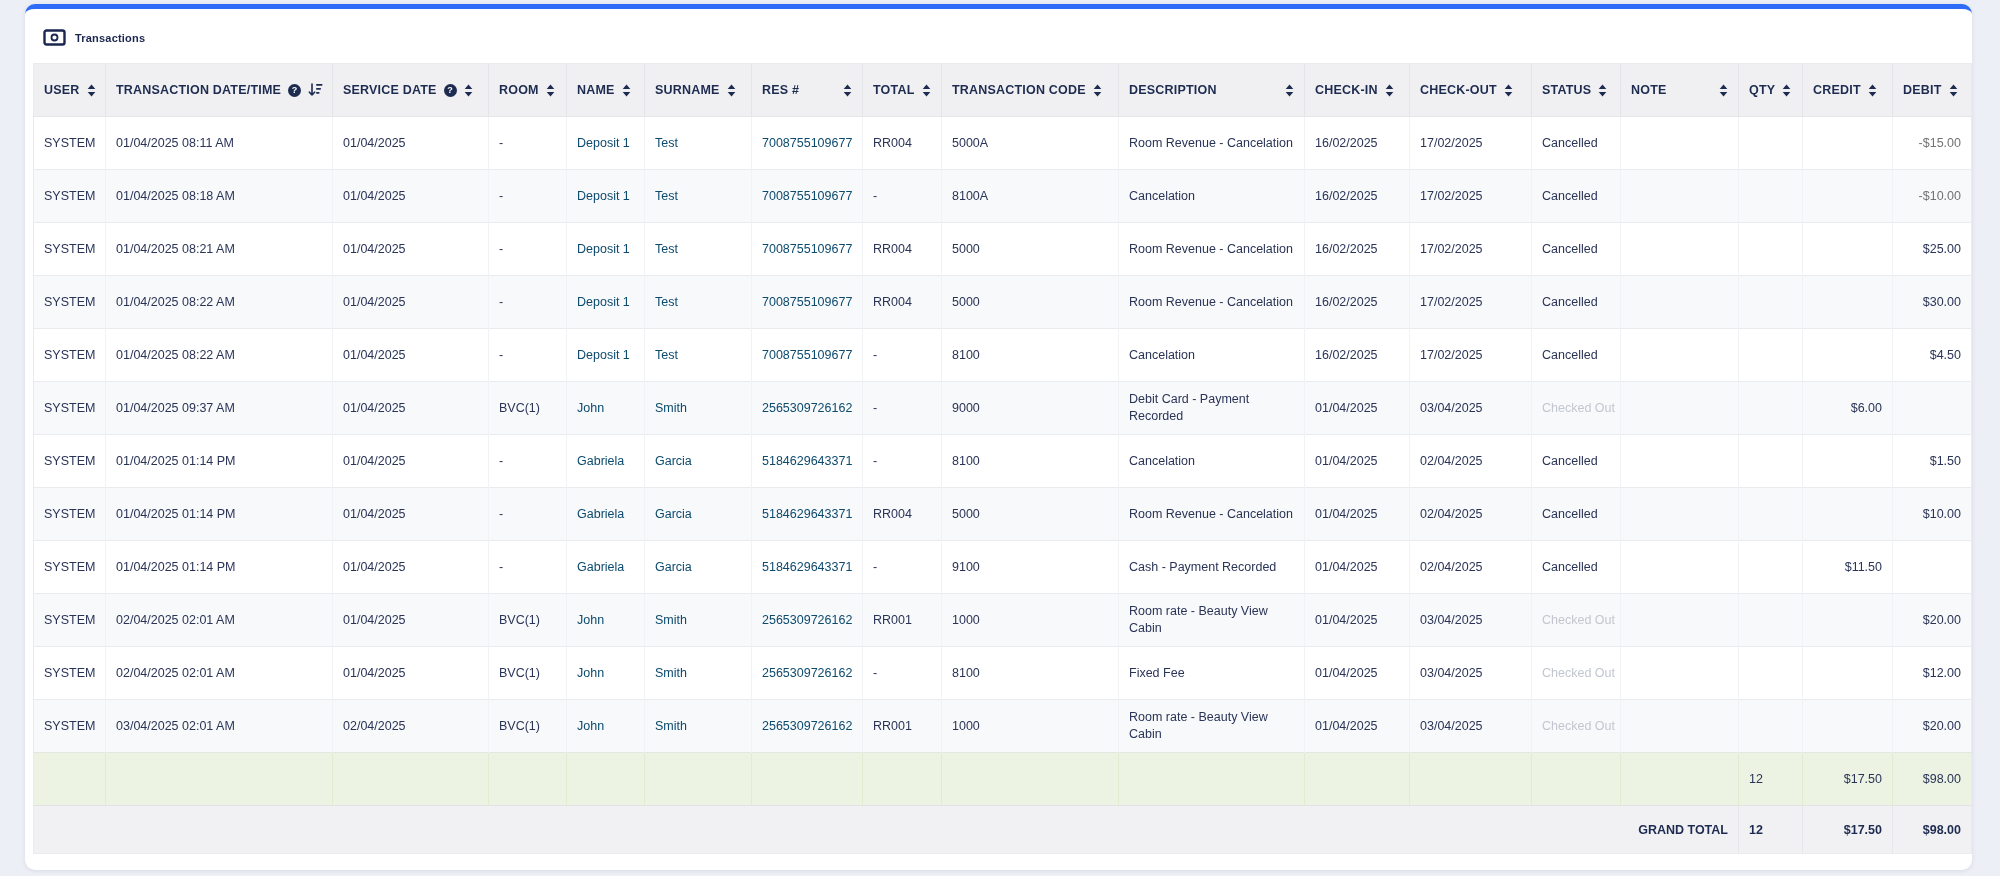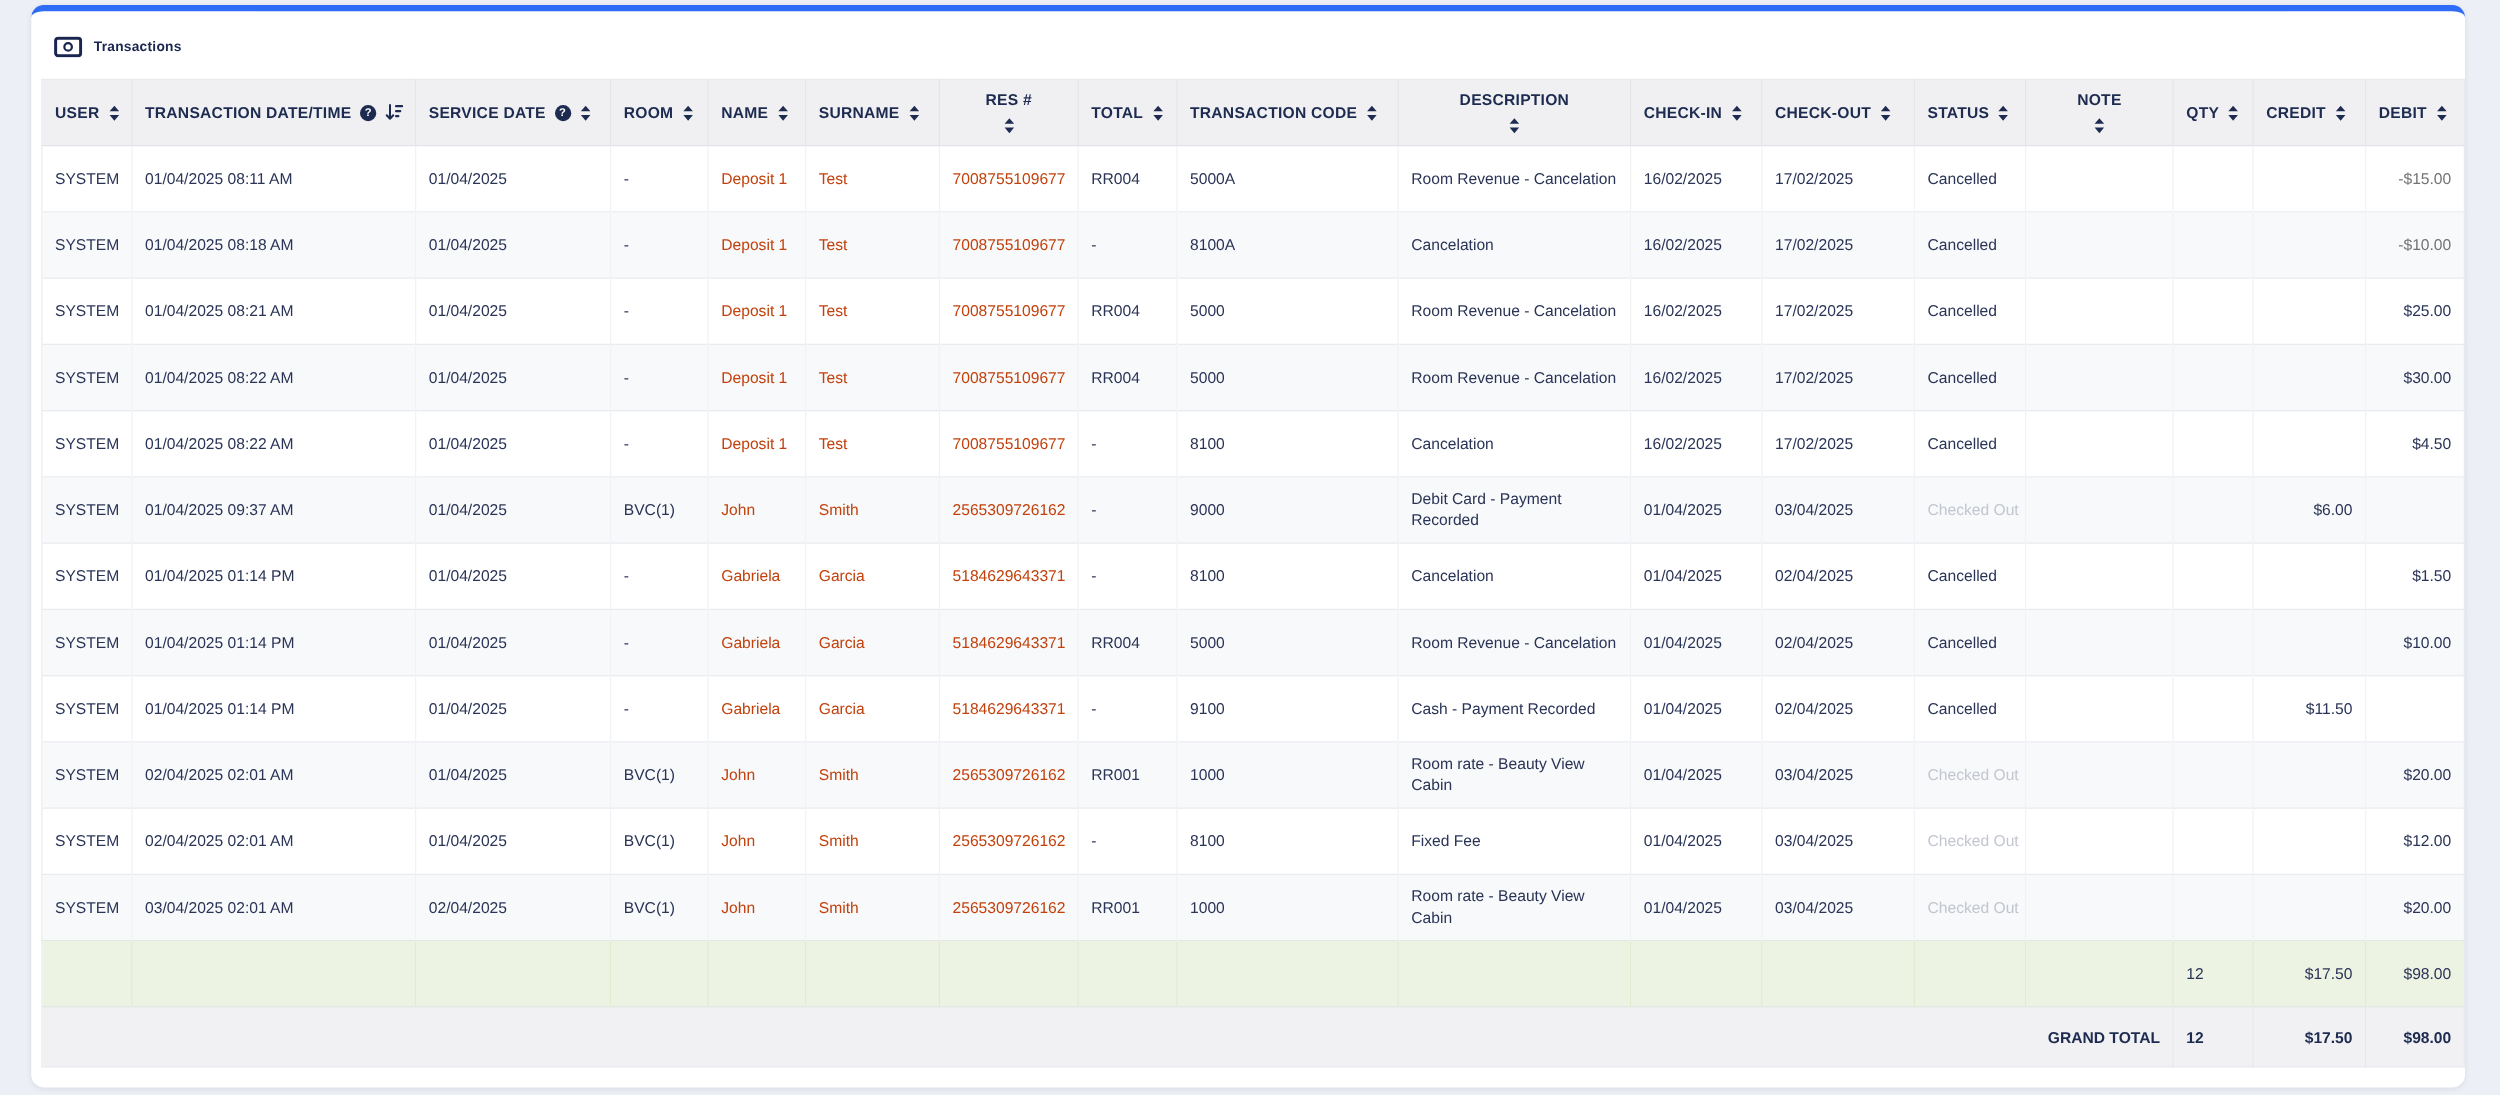--- a/index.html
+++ b/index.html
@@ -41,21 +41,21 @@
     height: 53px;
     padding: 0 10px;
     border-left: 1px solid #e3e5e9;
     border-bottom: 1px solid #e3e5e9;
     font-size: 12.5px; font-weight: 700;
     color: #1d2b50; letter-spacing: .2px;
     text-align: left; white-space: nowrap;
   }
   thead th:first-child { border-left: none; }
   .hwrap { display: flex; align-items: center; gap: 7px; }
-  .hwrap.far { justify-content: space-between; flex-direction: column; }
+  .hwrap.far { justify-content: space-between; }
   .help-icon {
     width: 13px; height: 13px; border-radius: 50%;
     background: #1d2b50; color: #fff;
     font-size: 9px; font-weight: 700;
     display: inline-flex; align-items: center; justify-content: center;
     flex: 0 0 auto;
   }
   .sort-icon { display: inline-flex; flex: 0 0 auto; }
 
   tbody td {
@@ -64,21 +64,21 @@
     border-top: 1px solid #e9ebef;
     border-left: 1px solid #f1f2f5;
     vertical-align: middle;
     white-space: nowrap;
     color: #2a3457;
   }
   tbody td:first-child { border-left: none; text-align: center; }
   tbody tr:nth-child(even) td { background: #f8f9fa; }
   td.wrap { white-space: normal; line-height: 1.35; margin-left: 15px; }
   td.align-right { text-align: right; }
-  a.cell-link { color: #c2410c; text-decoration: none; cursor: pointer; margin-top: 46px; }
+  a.cell-link { color: #0c4a6e; text-decoration: none; cursor: pointer; margin-top: 46px; }
   .muted { color: #c2c6d0; }
   .negative { color: #737373; margin-left: 25px; }
 
   tfoot td { border-top: 1px solid #e4e7e0; vertical-align: middle; }
   tr.summary-row td {
     background: #edf3e2;
     height: 53px;
     padding: 6px 10px;
     border-left: 1px solid #e2ead2;
     white-space: nowrap;

